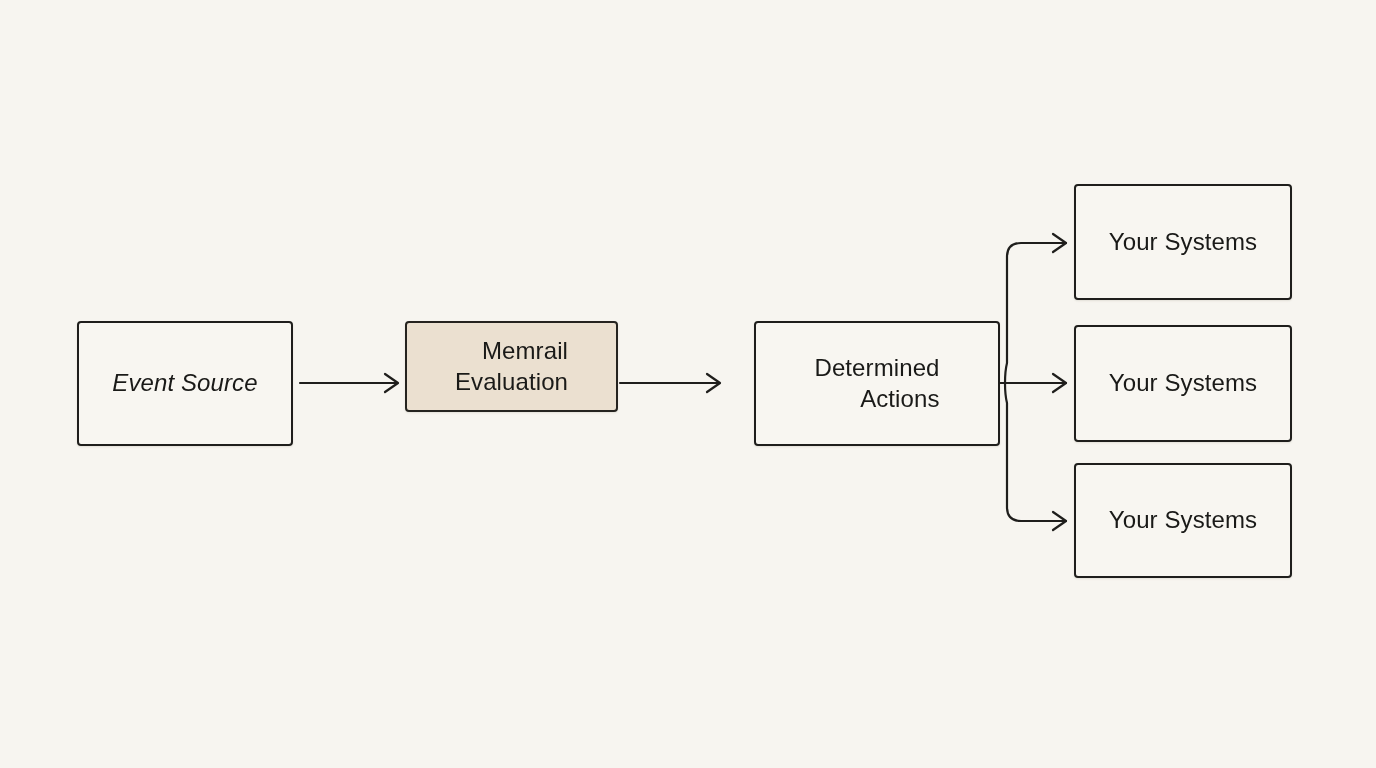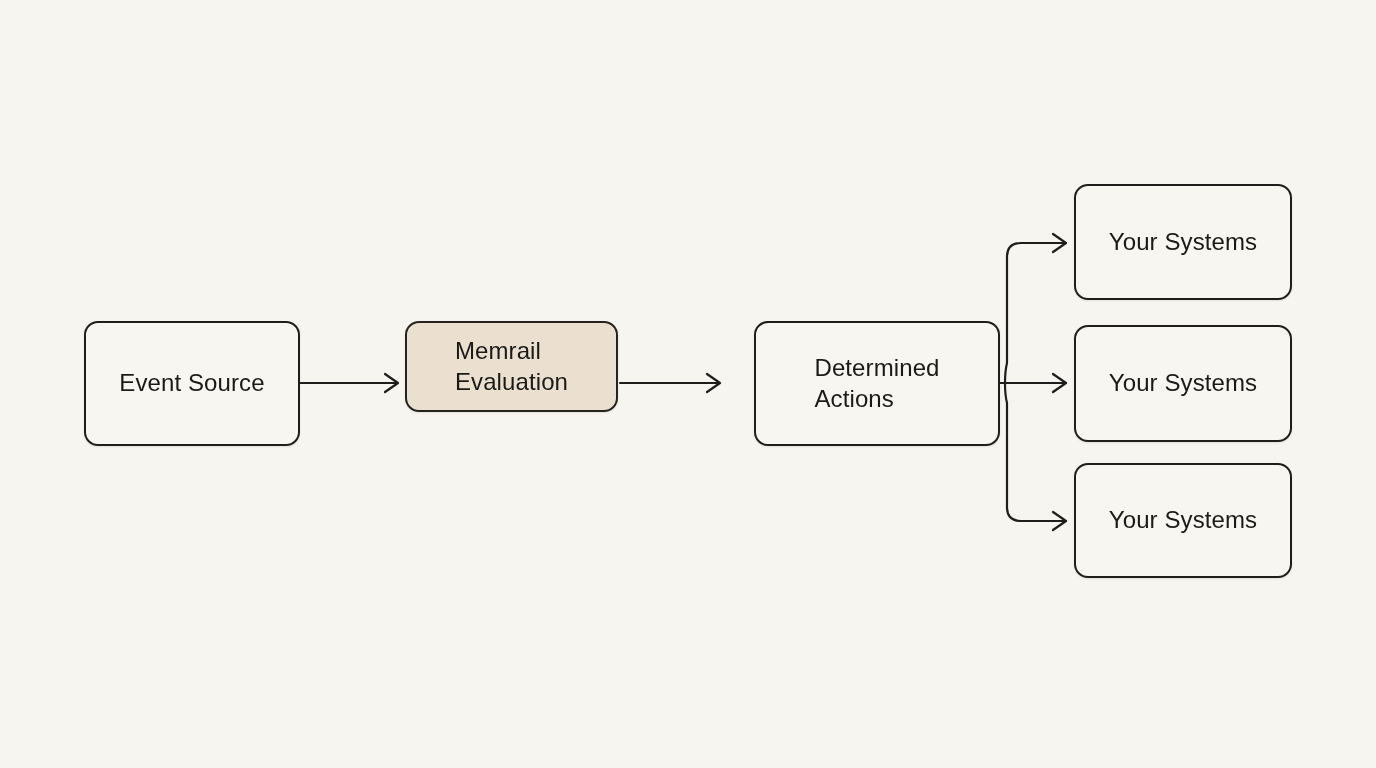--- a/index.html
+++ b/index.html
@@ -23,26 +23,26 @@
     position: absolute;
     inset: 0;
     width: 1376px;
     height: 768px;
     pointer-events: none;
   }
   .node {
     position: absolute;
     box-sizing: border-box;
     border: 2px solid #1F1E1C;
-    border-radius: 14px;
+    border-radius: 4px;
     background: #F8F6F1;
     display: flex;
     align-items: center;
     justify-content: center;
-    text-align: left;
+    text-align: right;
     color: #1A1A18;
     font-size: 24px;
     line-height: 1.28;
     letter-spacing: 0.1px;
     box-shadow: 0 1px 2px rgba(120, 112, 96, 0.16);
   }
   .node.highlight {
     background: #EBE0D0;
     border-color: #25231F;
   }
@@ -87,21 +87,21 @@
 
       <g>
         <path d="M 1005 383 C 1005 383 1005 395 1007 403
                  L 1007 507 Q 1007 521 1021 521 L 1066 521"></path>
         <path d="M 1053 512 L 1066 521 L 1053 530"></path>
       </g>
 
     </g>
   </svg>
 
-  <div class="node" style="left:84px; top:321px; width:216px; height:125px;">
+  <div class="node" style="left:77px; top:321px; width:216px; height:125px;font-style:italic;">
     <span class="node-label">Event Source</span>
   </div>
 
   <div class="node highlight" style="left:405px; top:321px; width:213px; height:91px;">
     <span class="node-label">Memrail
 Evaluation</span>
   </div>
 
   <div class="node" style="left:754px; top:321px; width:246px; height:125px;">
     <span class="node-label">Determined

